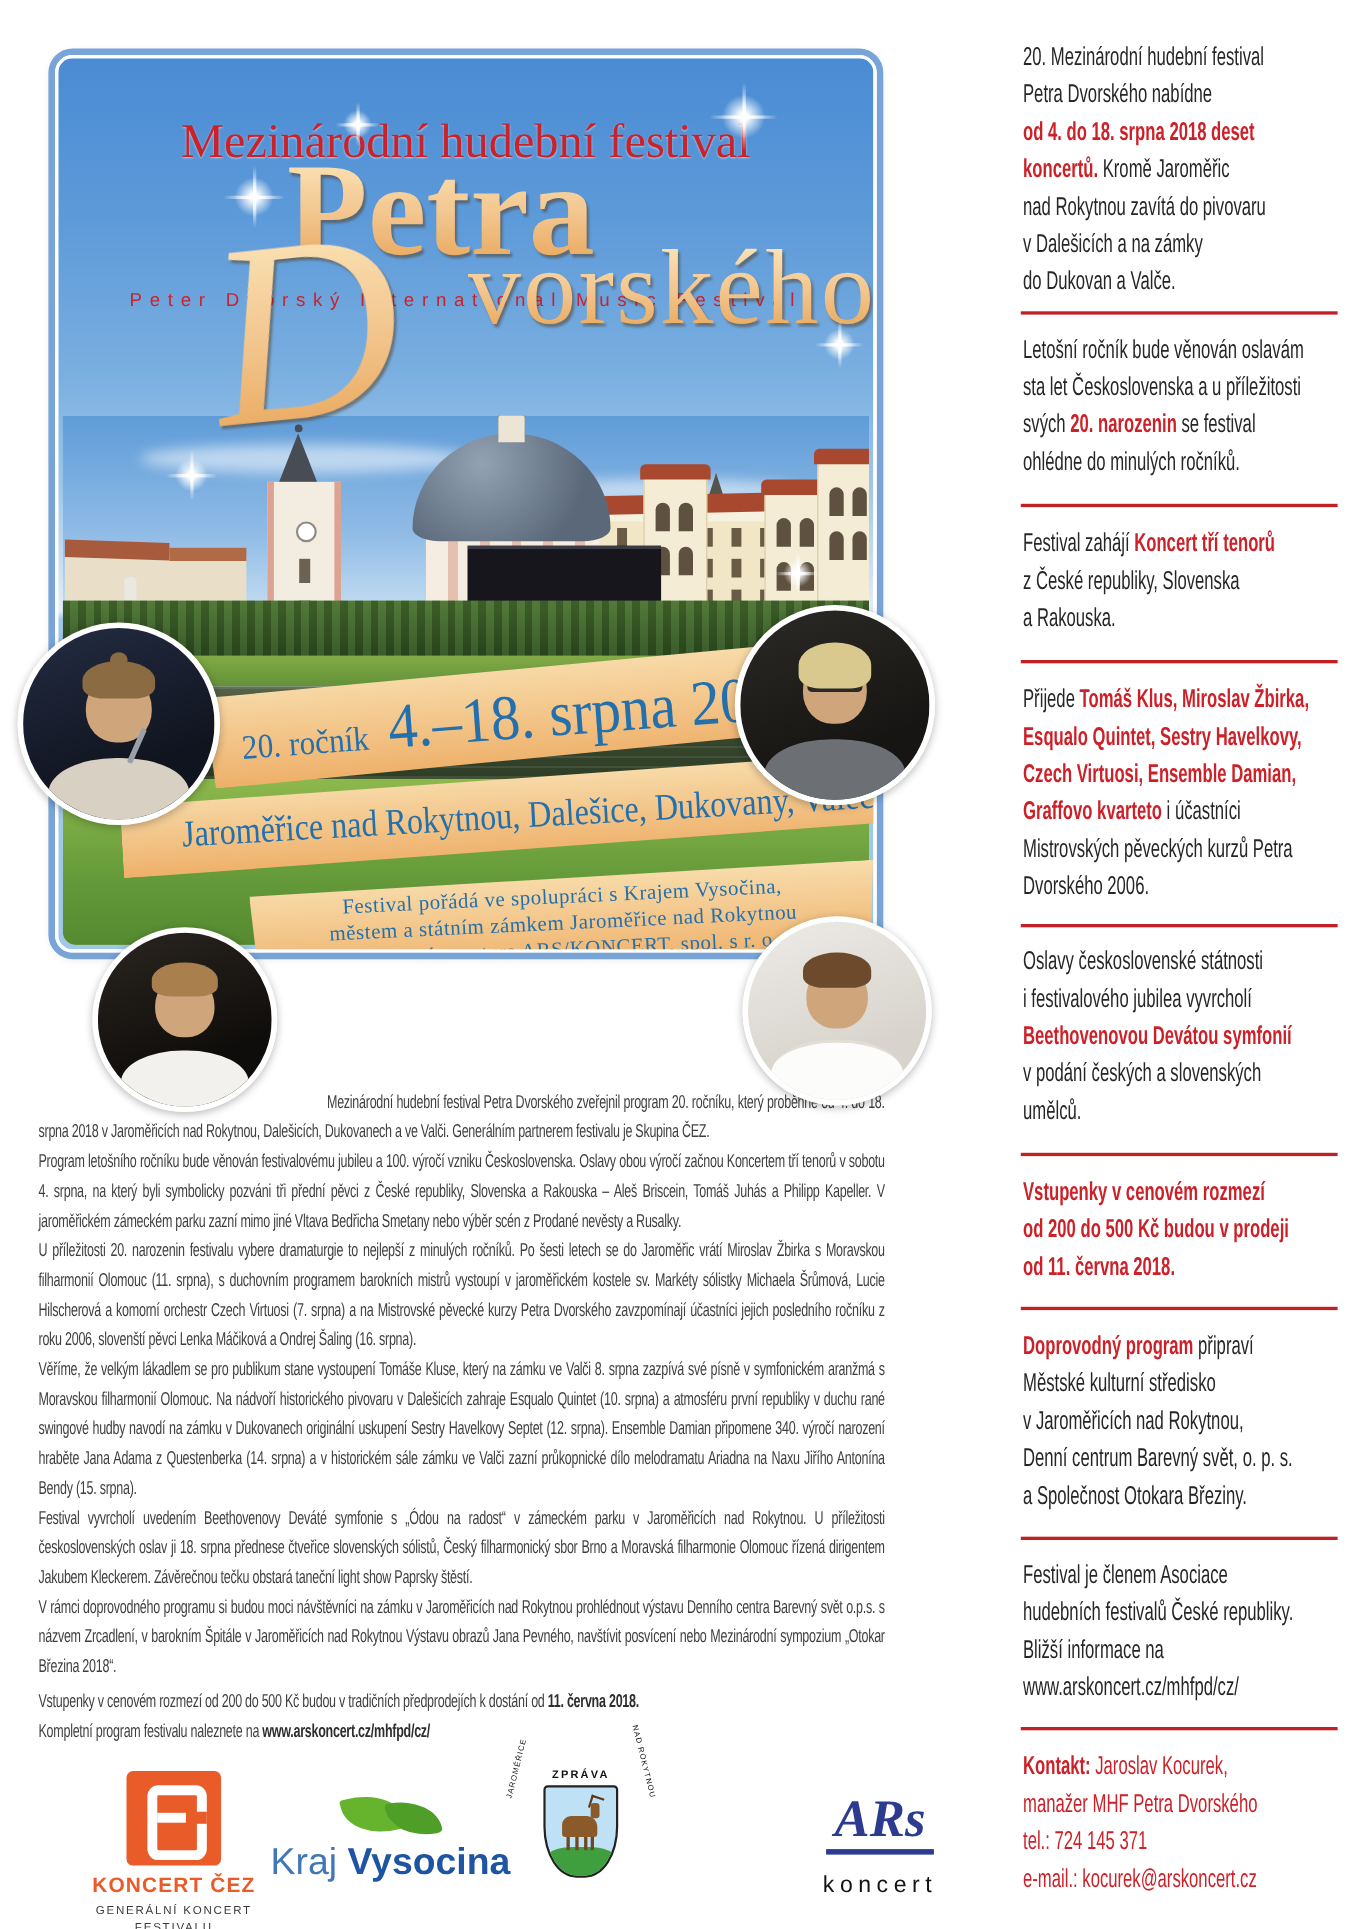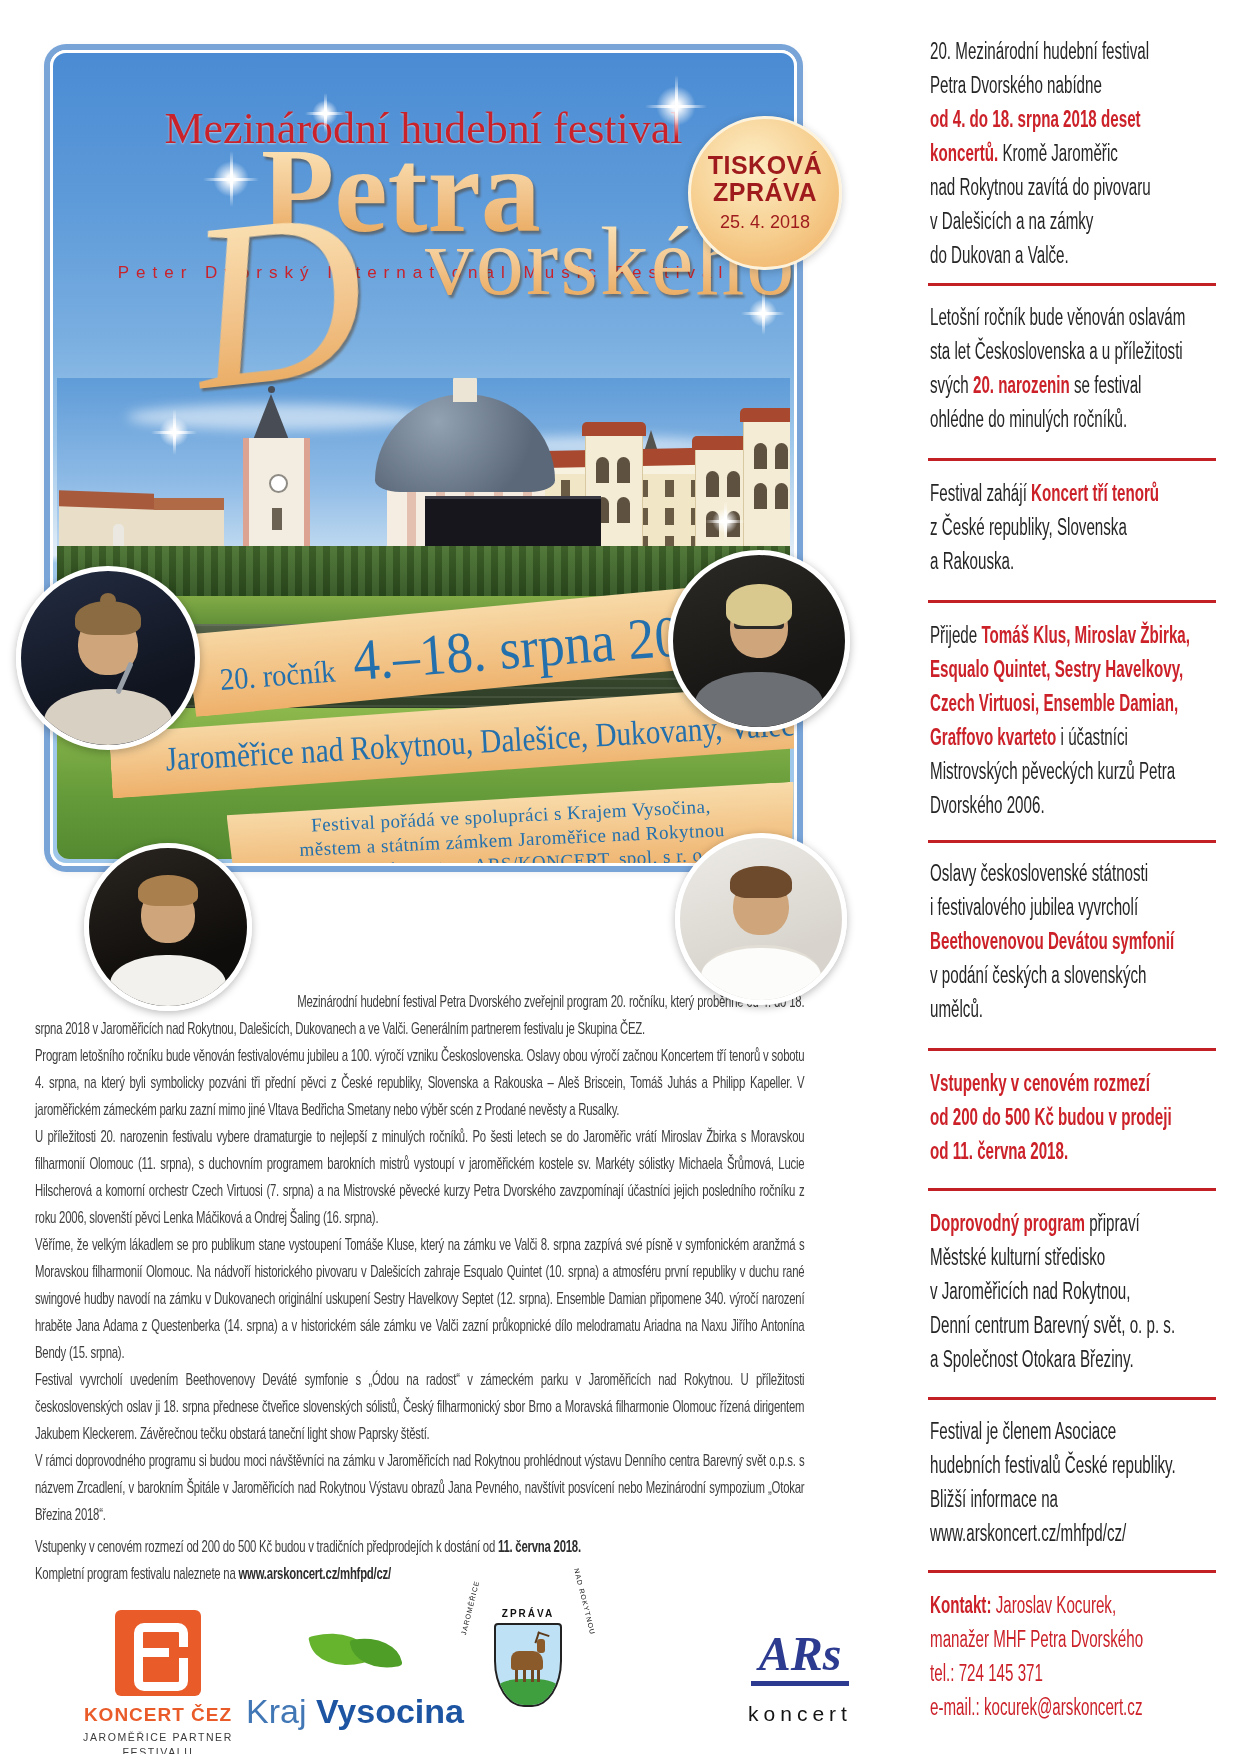--- a/index.html
+++ b/index.html
@@ -170,21 +170,21 @@
   .cez-bar{position:absolute;left:28px;top:38px;width:26px;height:9px;background:#fff;}
   .cez-name{margin-top:8px;font-size:19px;font-weight:bold;color:#ea5b2a;letter-spacing:1px;}
   .cez-sub{margin-top:5px;font-size:10.5px;color:#3a3a3a;letter-spacing:1.6px;}
   .cez-sub2{margin-top:3px;font-size:10.5px;color:#3a3a3a;letter-spacing:1.6px;}
   .logo-vysocina{left:200px;top:16px;width:230px;}
   .vys-icon{position:relative;width:110px;height:48px;margin:0 auto;}
   .vys-icon::before{content:"";position:absolute;left:12px;top:6px;width:56px;height:38px;background:#66b32e;
     border-radius:6% 94% 12% 88%;transform:rotate(-14deg);}
   .vys-icon::after{content:"";position:absolute;left:52px;top:12px;width:48px;height:34px;background:#4f9e27;
     border-radius:8% 92% 10% 90%;transform:rotate(-10deg);}
-  .vys-text{margin-top:20px;font-size:34px;white-space:nowrap;}
+  .vys-text{margin-top:2px;font-size:34px;white-space:nowrap;}
   .vys-w1{color:#4277b5;}
   .vys-w2{color:#1d55a3;font-weight:bold;}
   .logo-mesto{left:428px;top:0;width:120px;}
   .mesto-top{font-size:10px;font-weight:bold;color:#111;letter-spacing:2px;}
   .crest{position:relative;width:64px;height:80px;margin:4px auto 0;background:#bfe1f5;border:2px solid #222;
     border-radius:4px 4px 30px 30px/4px 4px 46px 46px;overflow:hidden;}
   .crest-hill{position:absolute;left:0;right:0;bottom:0;height:26px;background:#3f9e3d;border-radius:40% 40% 0 0;}
   .deer{position:absolute;left:15px;top:26px;width:32px;height:19px;background:#8a5a2b;border-radius:8px 10px 3px 3px;}
   .deer::before{content:"";position:absolute;right:-2px;top:-12px;width:8px;height:14px;background:#8a5a2b;border-radius:3px;}
   .deer::after{content:"";position:absolute;left:4px;bottom:-12px;width:3px;height:12px;background:#6f4722;
@@ -272,25 +272,20 @@
     <div class="banner banner-2">
       <span class="b2-text">Jaroměřice nad Rokytnou, Dalešice, Dukovany, Valeč</span>
     </div>
     <div class="banner banner-3">
       <div class="b3-line">Festival pořádá ve spolupráci s Krajem Vysočina,</div>
       <div class="b3-line">městem a státním zámkem Jaroměřice nad Rokytnou</div>
       <div class="b3-line">koncertní agentura ARS/KONCERT, spol. s r. o.</div>
     </div>
   </section>
 
-  <div class="badge">
-    <div class="badge-l1">TISKOVÁ</div>
-    <div class="badge-l2">ZPRÁVA</div>
-    <div class="badge-date">25. 4. 2018</div>
-  </div>
 
   <div class="photo photo-1">
     <div class="ph-torso"></div>
     <div class="ph-head"></div>
     <div class="ph-hair"></div>
     <div class="ph-mic"></div>
   </div>
   <div class="photo photo-2">
     <div class="ph-torso"></div>
     <div class="ph-head"></div>
@@ -319,21 +314,21 @@
   </section>
 
   <section class="logos">
     <div class="logo logo-cez">
       <div class="cez-mark">
         <div class="cez-ring"></div>
         <div class="cez-notch"></div>
         <div class="cez-bar"></div>
       </div>
       <div class="cez-name">KONCERT ČEZ</div>
-      <div class="cez-sub">JAROMĚŘICE PARTNER</div>
+      <div class="cez-sub">GENERÁLNÍ KONCERT</div>
       <div class="cez-sub2">FESTIVALU</div>
     </div>
     <div class="logo logo-vysocina">
       <div class="vys-icon"></div>
       <div class="vys-text"><span class="vys-w1">Kraj </span><span class="vys-w2">Vysocina</span></div>
     </div>
     <div class="logo logo-mesto">
       <div class="mesto-top">ZPRÁVA</div>
       <div class="crest">
         <div class="crest-hill"></div>

